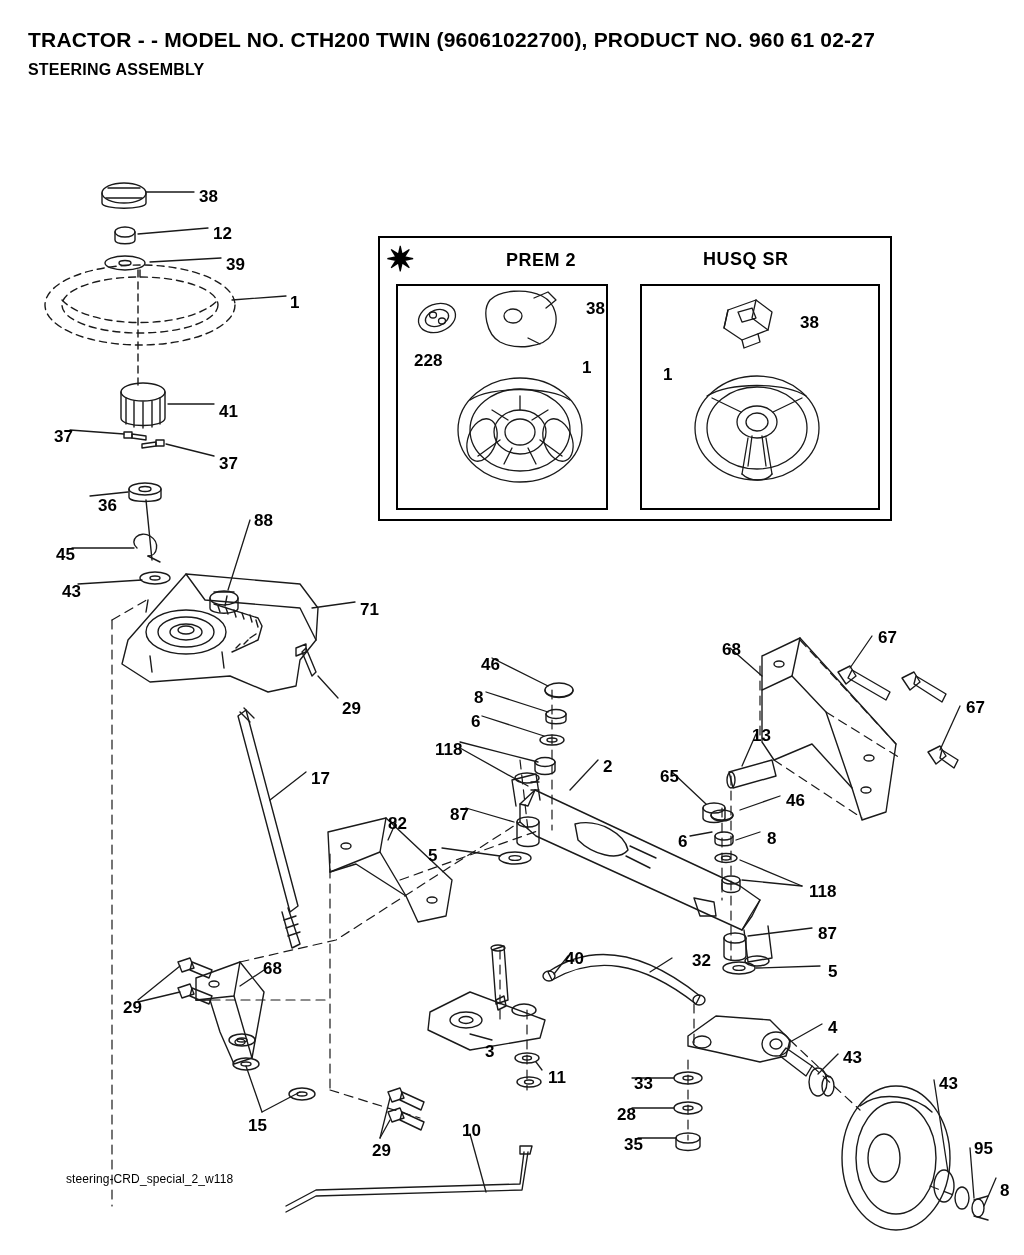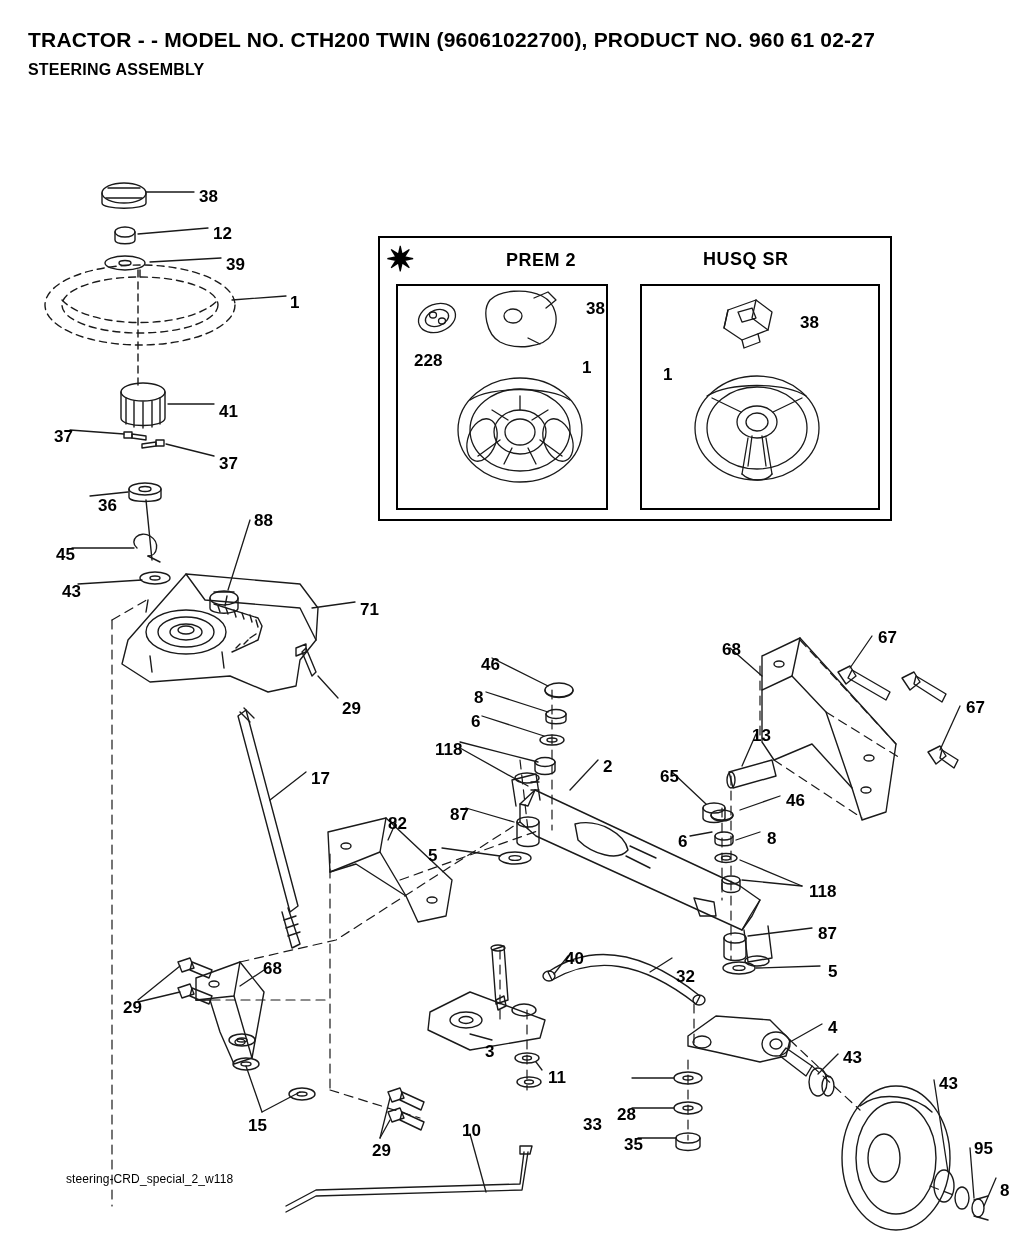--- a/index.html
+++ b/index.html
@@ -543,29 +543,29 @@
       <div class="callout" style="left: 966px; top: 699px;">67</div>
       <div class="callout" style="left: 752px; top: 727px;">13</div>
       <div class="callout" style="left: 660px; top: 768px;">65</div>
       <div class="callout" style="left: 786px; top: 792px;">46</div>
       <div class="callout" style="left: 678px; top: 833px;">6</div>
       <div class="callout" style="left: 767px; top: 830px;">8</div>
       <div class="callout" style="left: 809px; top: 883px;">118</div>
       <div class="callout" style="left: 818px; top: 925px;">87</div>
       <div class="callout" style="left: 828px; top: 963px;">5</div>
       <div class="callout" style="left: 565px; top: 950px;">40</div>
-      <div class="callout" style="left: 676px; top: 952px; margin-top: 16px;">32</div>
+      <div class="callout" style="left: 692px; top: 952px;">32</div>
       <div class="callout" style="left: 263px; top: 960px;">68</div>
       <div class="callout" style="left: 123px; top: 999px;">29</div>
       <div class="callout" style="left: 485px; top: 1043px;">3</div>
       <div class="callout" style="left: 548px; top: 1069px;">11</div>
       <div class="callout" style="left: 828px; top: 1019px;">4</div>
       <div class="callout" style="left: 843px; top: 1049px;">43</div>
       <div class="callout" style="left: 939px; top: 1075px;">43</div>
-      <div class="callout" style="left: 583px; top: 1075px; margin-top: 41px;">33</div>
+      <div class="callout" style="left: 634px; top: 1075px;">33</div>
       <div class="callout" style="left: 617px; top: 1106px;">28</div>
       <div class="callout" style="left: 624px; top: 1136px;">35</div>
       <div class="callout" style="left: 248px; top: 1117px;">15</div>
       <div class="callout" style="left: 372px; top: 1142px;">29</div>
       <div class="callout" style="left: 462px; top: 1122px;">10</div>
       <div class="callout" style="left: 974px; top: 1140px;">95</div>
       <div class="callout" style="left: 1000px; top: 1182px;">8</div>
     </div>
   <div id="inset-callout-layer">
       <div class="callout" style="left: 586px; top: 300px;">38</div>

